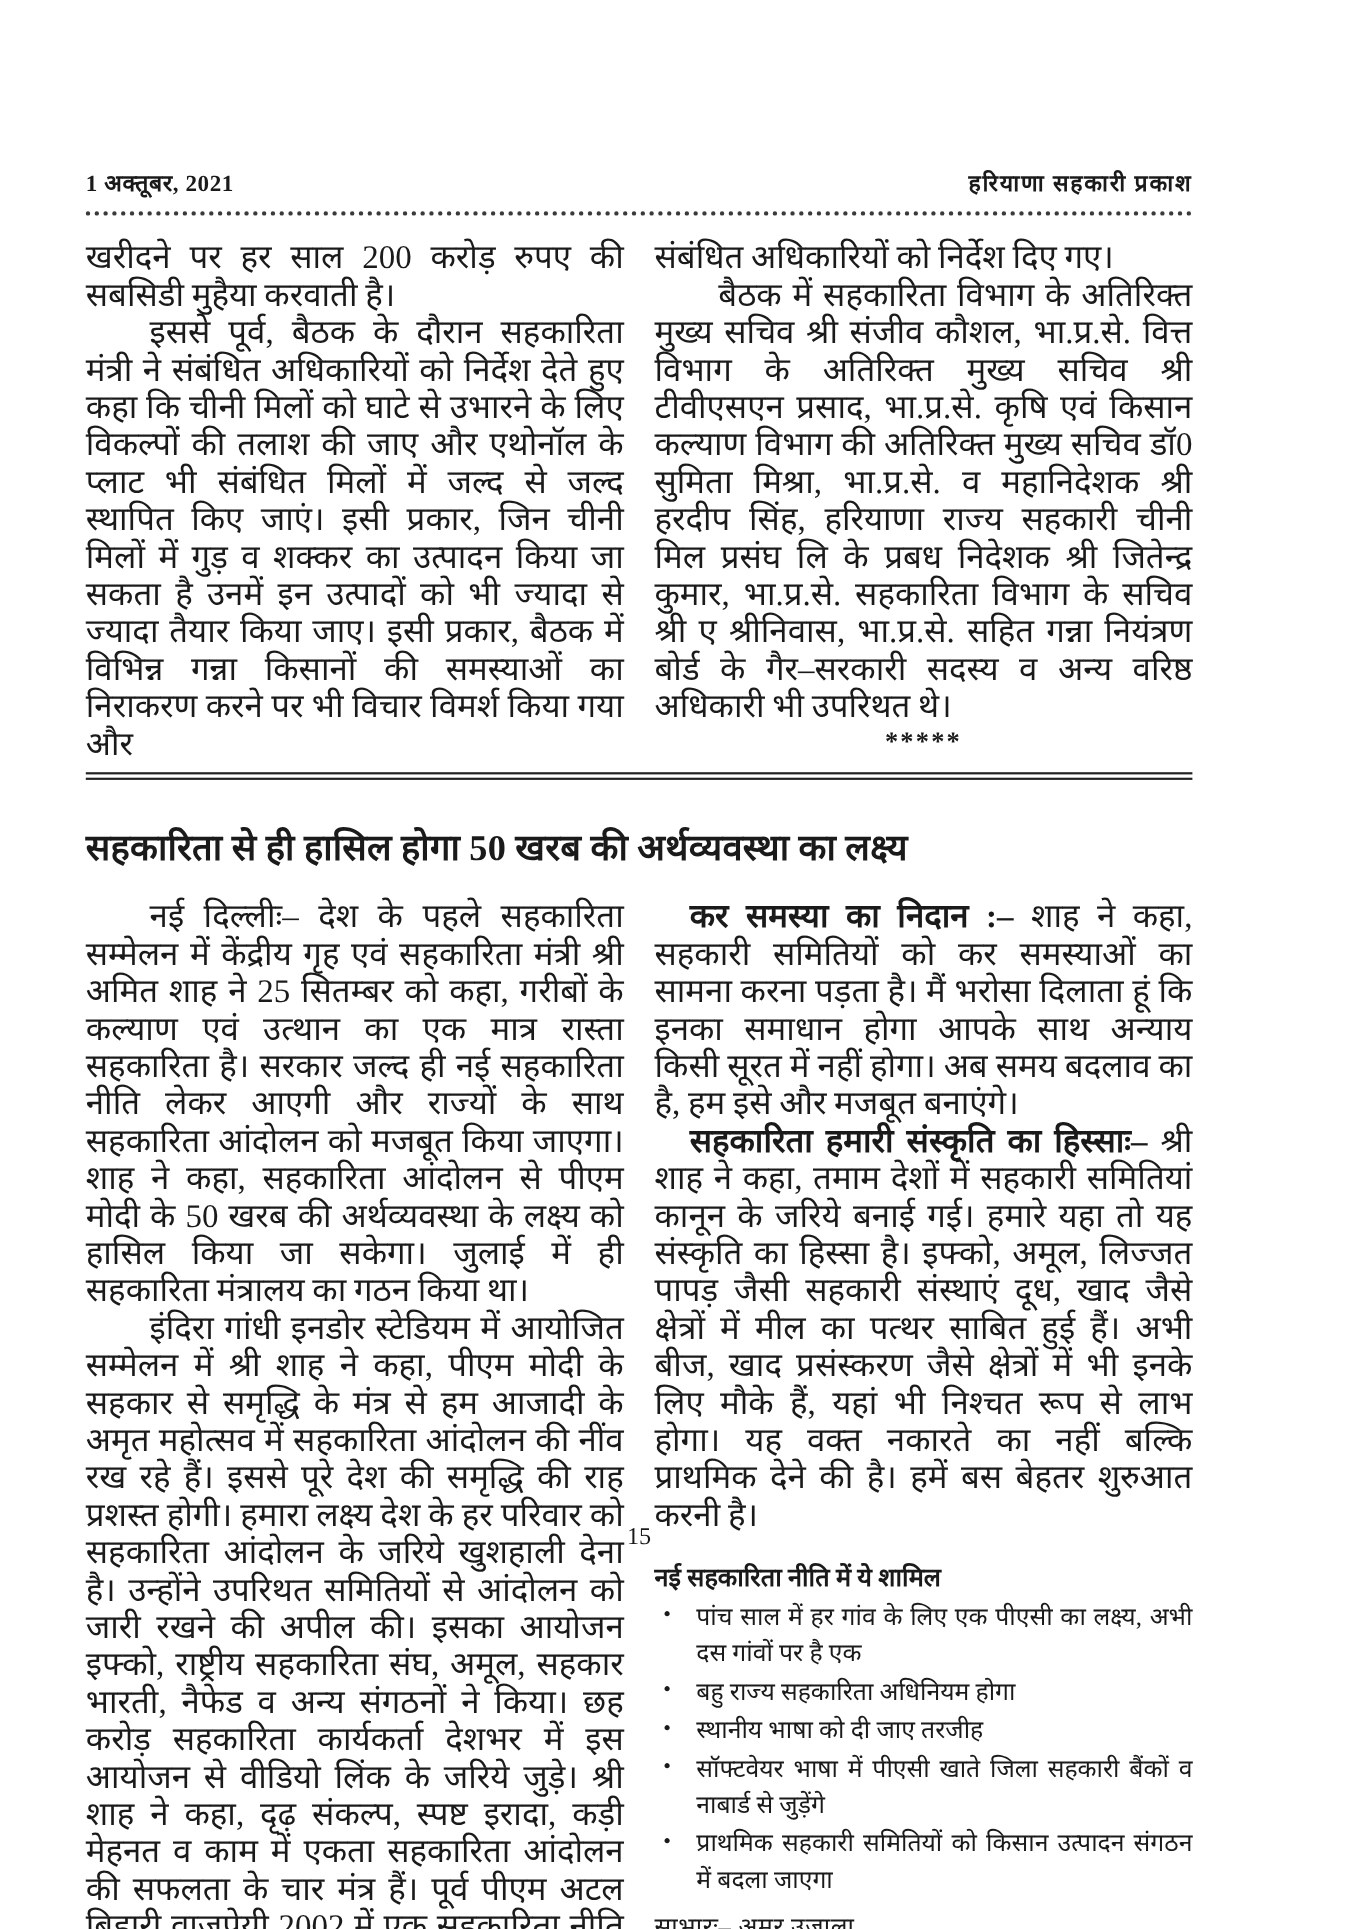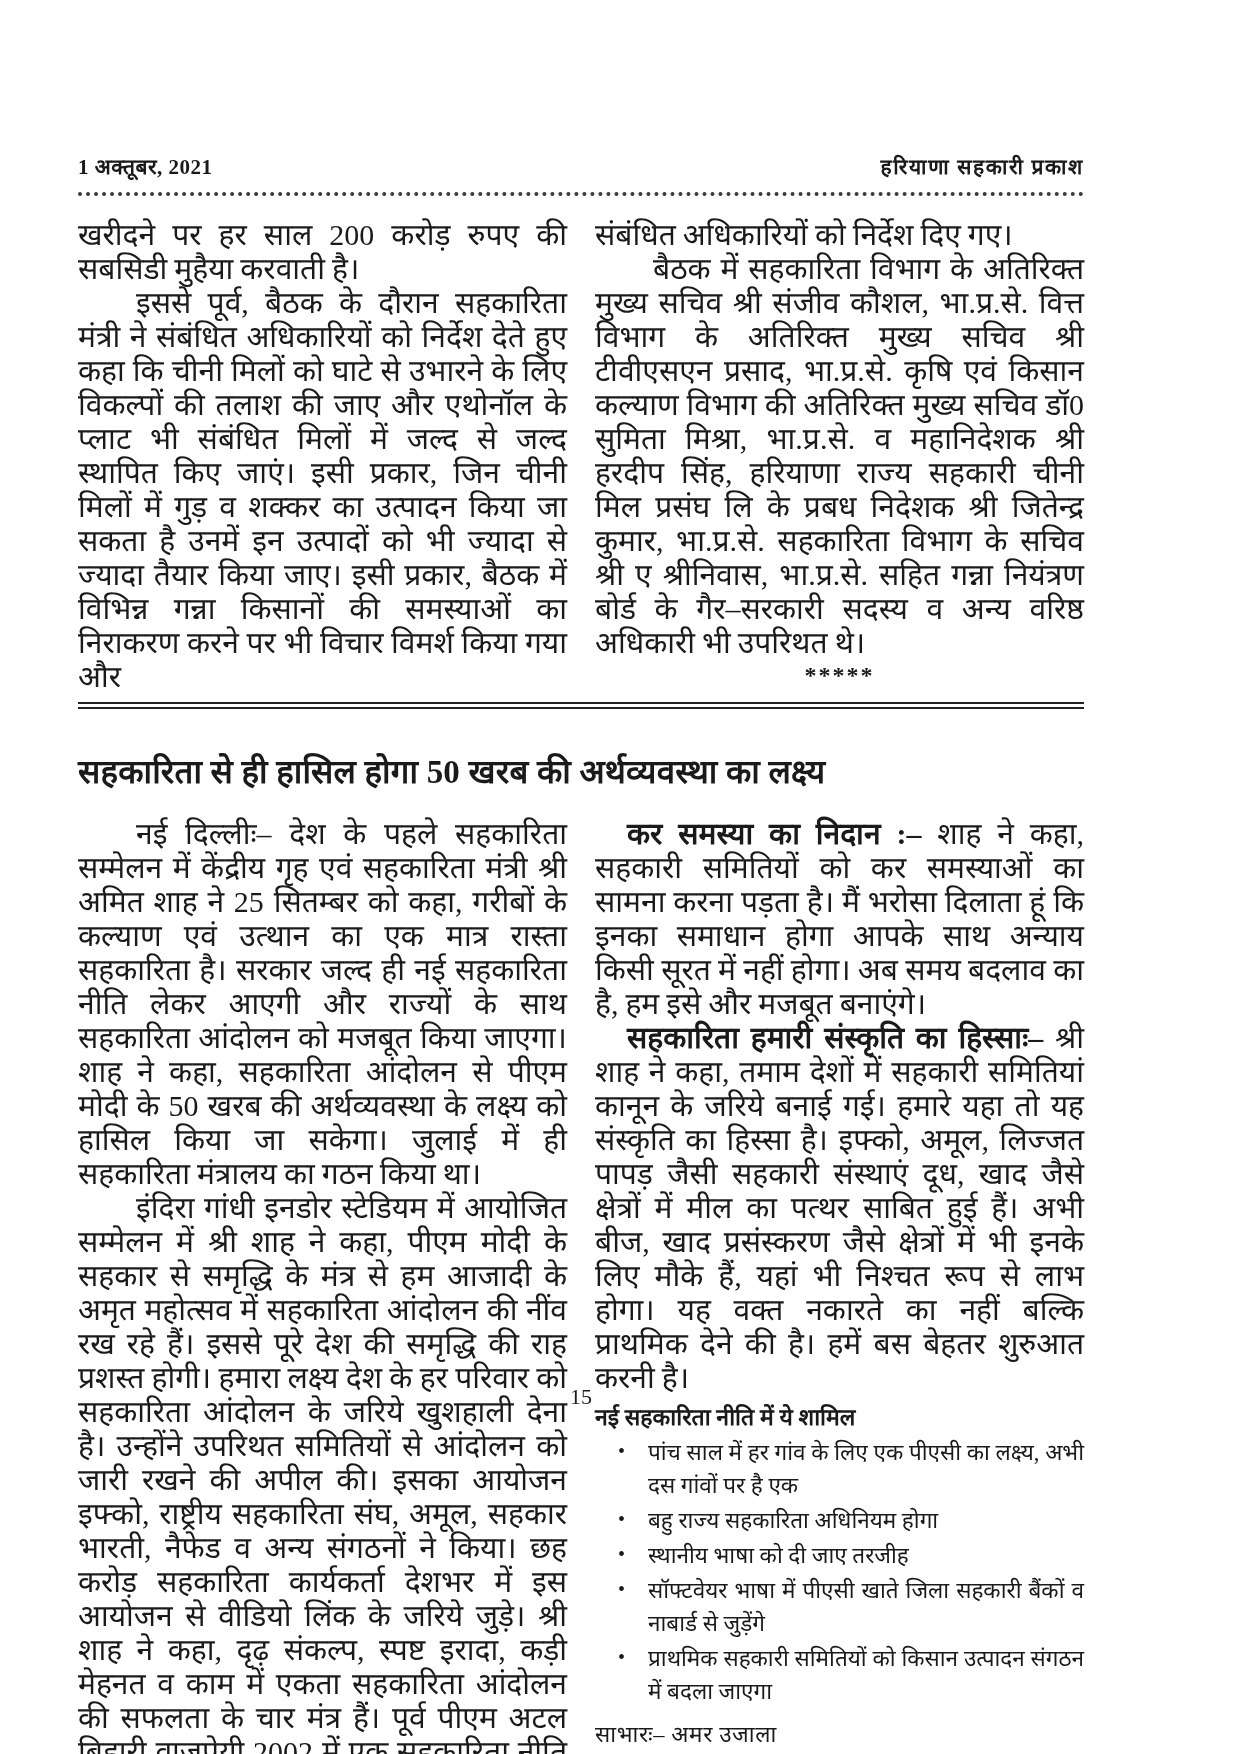--- a/index.html
+++ b/index.html
@@ -93,39 +93,38 @@
   }
 
   
   .cols2 { margin-top: 24px; }
 
   .subhead {
     font-weight: bold;
     margin-left: 32px;
   }
   .listhead {
-    margin: 6px 0 2px 0;
+    margin: 23px 0 2px 0;
     font-size: 23px;
     line-height: 33px;
     font-weight: bold;
   }
 
   ul.policy {
     margin: 2px 0 0 0;
     padding: 0 0 0 34px;
     list-style: none;
   }
   ul.policy li {
     position: relative;
     font-size: 22.5px;
     line-height: 33px;
     text-align: justify;
     margin-bottom: 2px;
     padding-left: 4px;
-    margin-left: 15px;
   }
   ul.policy li::before {
     content: "\2022";
     position: absolute;
     left: -26px;
     top: -1px;
     font-size: 20px;
   }
 
   .credit {

